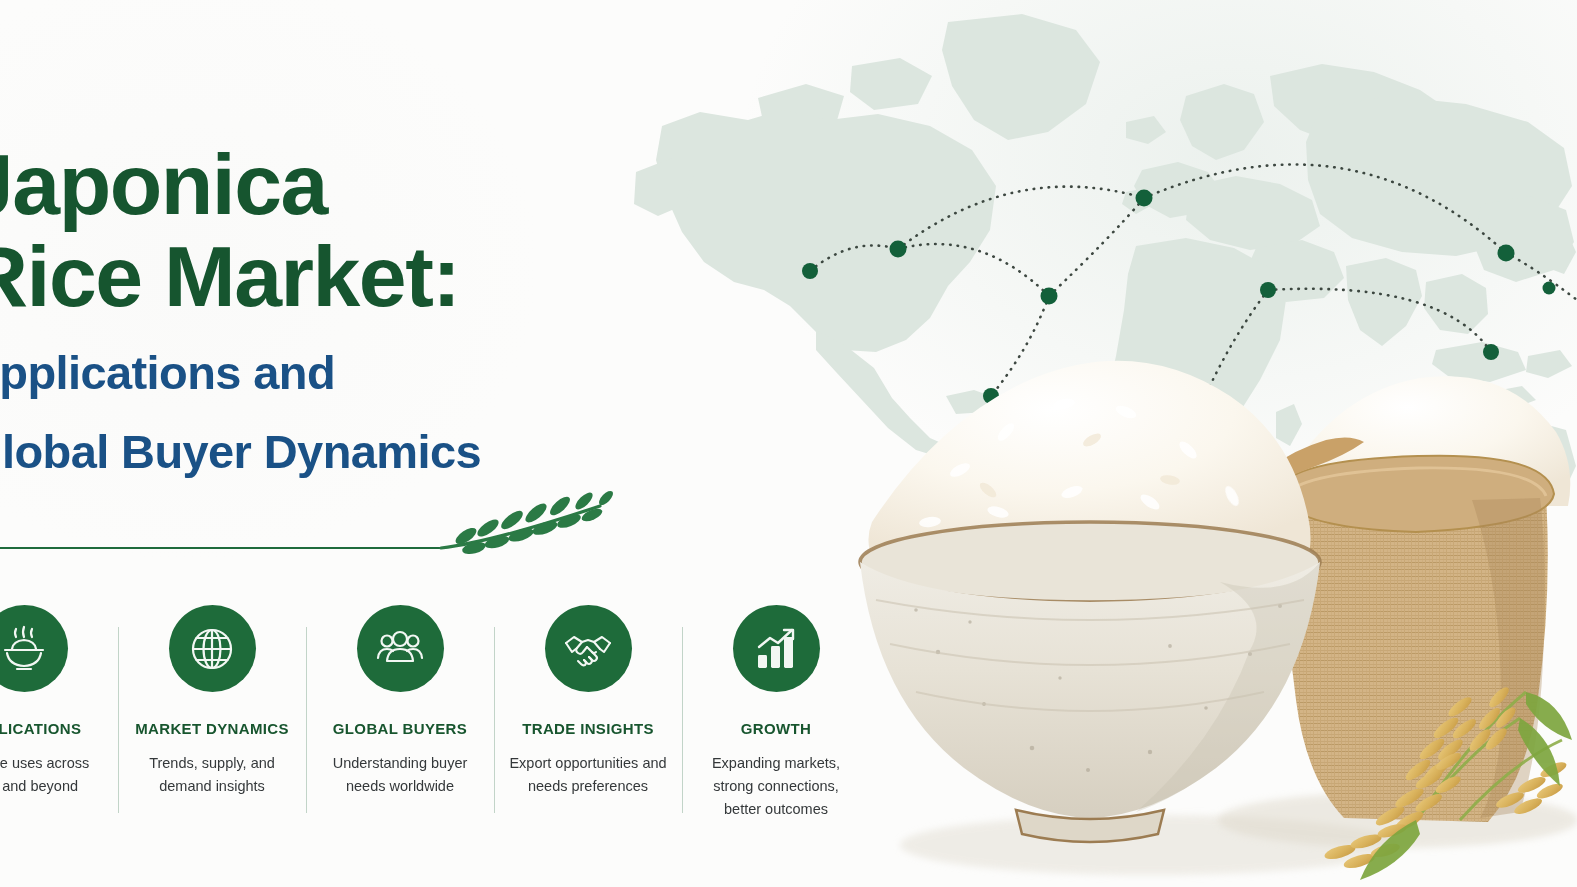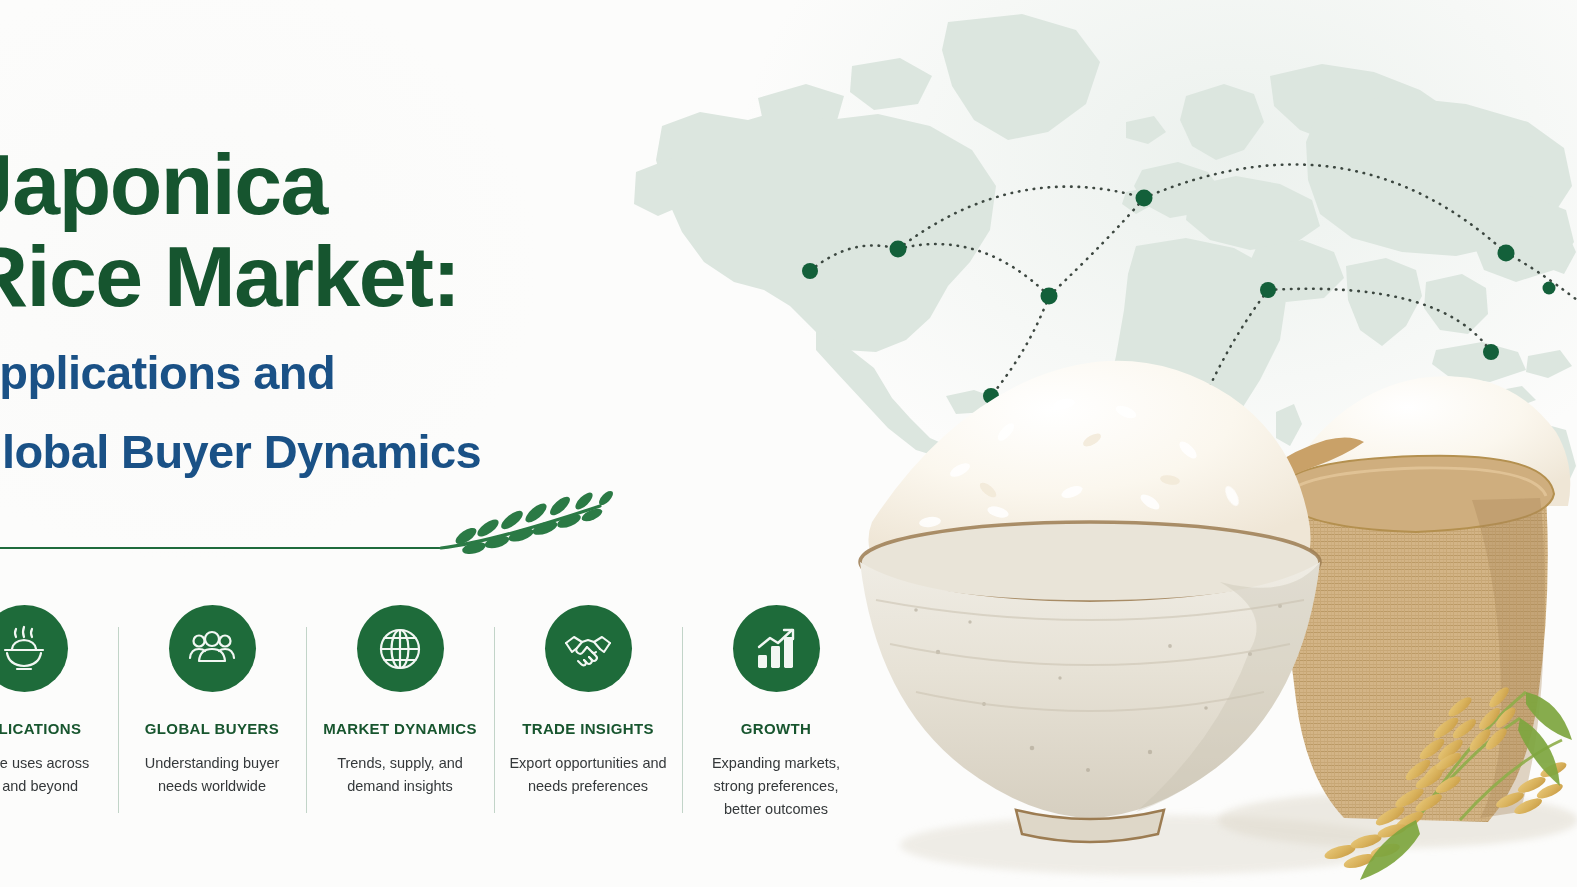--- a/index.html
+++ b/index.html
@@ -455,46 +455,46 @@
           <path d="M8 29 Q10 41 25 42 Q40 41 42 29"></path>
           <path d="M18 45 H32"></path>
         </svg>
       </div>
       <div class="card-label">APPLICATIONS</div>
       <div class="card-desc">Diverse uses across food and beyond</div>
     </div>
 
     <div class="card">
       <div class="card-icon">
+        <svg viewBox="0 0 50 50" fill="none" stroke="#f2f7f3" stroke-width="2.2" stroke-linecap="round" xmlns="http://www.w3.org/2000/svg">
+          <circle cx="25" cy="25" r="19"></circle>
+          <ellipse cx="25" cy="25" rx="8.5" ry="19"></ellipse>
+          <path d="M6 25 H44"></path>
+          <path d="M9.5 14 H40.5"></path>
+          <path d="M9.5 36 H40.5"></path>
+          <path d="M25 6 V44"></path>
+        </svg>
+      </div>
+      <div class="card-label">MARKET DYNAMICS</div>
+      <div class="card-desc">Trends, supply, and demand insights</div>
+    </div>
+
+    <div class="card">
+      <div class="card-icon">
         <svg viewBox="0 0 50 50" fill="none" stroke="#f2f7f3" stroke-width="2.2" stroke-linecap="round" stroke-linejoin="round" xmlns="http://www.w3.org/2000/svg">
           <circle cx="12" cy="17" r="5.5"></circle>
           <path d="M3 34 Q4 25 12 25 Q16 25 18 27"></path>
           <circle cx="38" cy="17" r="5.5"></circle>
           <path d="M47 34 Q46 25 38 25 Q34 25 32 27"></path>
           <circle cx="25" cy="15" r="7"></circle>
           <path d="M12 37 Q13 25 25 25 Q37 25 38 37 Z"></path>
         </svg>
       </div>
       <div class="card-label">GLOBAL BUYERS</div>
       <div class="card-desc">Understanding buyer needs worldwide</div>
-    </div>
-
-    <div class="card">
-      <div class="card-icon">
-        <svg viewBox="0 0 50 50" fill="none" stroke="#f2f7f3" stroke-width="2.2" stroke-linecap="round" xmlns="http://www.w3.org/2000/svg">
-          <circle cx="25" cy="25" r="19"></circle>
-          <ellipse cx="25" cy="25" rx="8.5" ry="19"></ellipse>
-          <path d="M6 25 H44"></path>
-          <path d="M9.5 14 H40.5"></path>
-          <path d="M9.5 36 H40.5"></path>
-          <path d="M25 6 V44"></path>
-        </svg>
-      </div>
-      <div class="card-label">MARKET DYNAMICS</div>
-      <div class="card-desc">Trends, supply, and demand insights</div>
     </div>
 
     <div class="card">
       <div class="card-icon">
         <svg viewBox="0 0 50 50" fill="none" stroke="#f2f7f3" stroke-width="2.1" stroke-linecap="round" stroke-linejoin="round" xmlns="http://www.w3.org/2000/svg">
           <path d="M3 19 L11 13 L19 18 L25 16 L31 18 L39 13 L47 19"></path>
           <path d="M19 18 L14 24 Q12 27 15 29 Q18 31 20 28 L24 23"></path>
           <path d="M24 23 L29 28 Q31 30 33 28"></path>
           <path d="M29 28 L33 32 Q35 34 33 36 Q31 38 29 36 L26 33"></path>
           <path d="M26 33 L28 35 Q30 37 28 39 Q26 41 24 39 L21 36"></path>
@@ -516,18 +516,18 @@
             <rect x="20" y="22" width="9" height="22" rx="1.4"></rect>
             <rect x="33" y="13" width="9" height="31" rx="1.4"></rect>
           </g>
           <g fill="none" stroke="#f2f7f3" stroke-width="2.4" stroke-linecap="round" stroke-linejoin="round">
             <path d="M8 23 L19 14 L27 19 L41 6"></path>
             <path d="M33 6 H42 V15"></path>
           </g>
         </svg>
       </div>
       <div class="card-label">GROWTH</div>
-      <div class="card-desc">Expanding markets, strong preferences, better outcomes</div>
+      <div class="card-desc">Expanding markets, strong connections, better outcomes</div>
     </div>
 
   </div>
 
 </div>
 
 </body></html>

